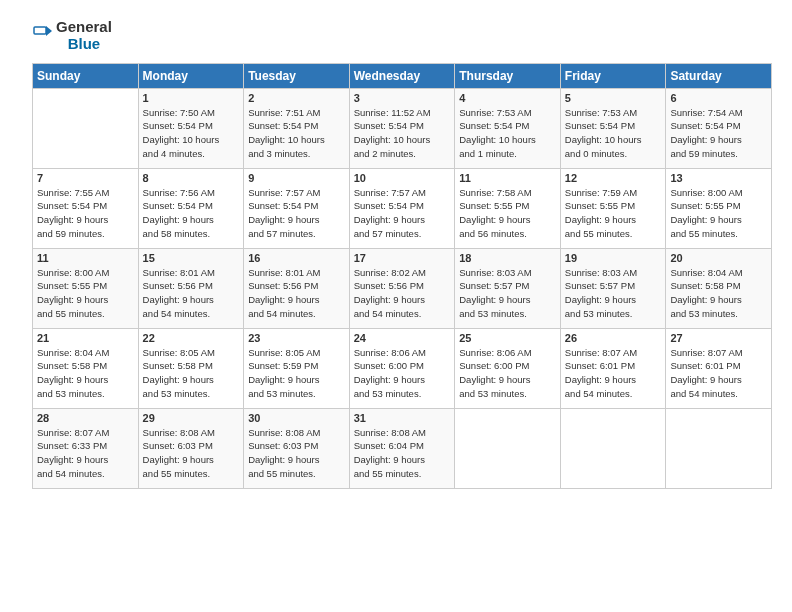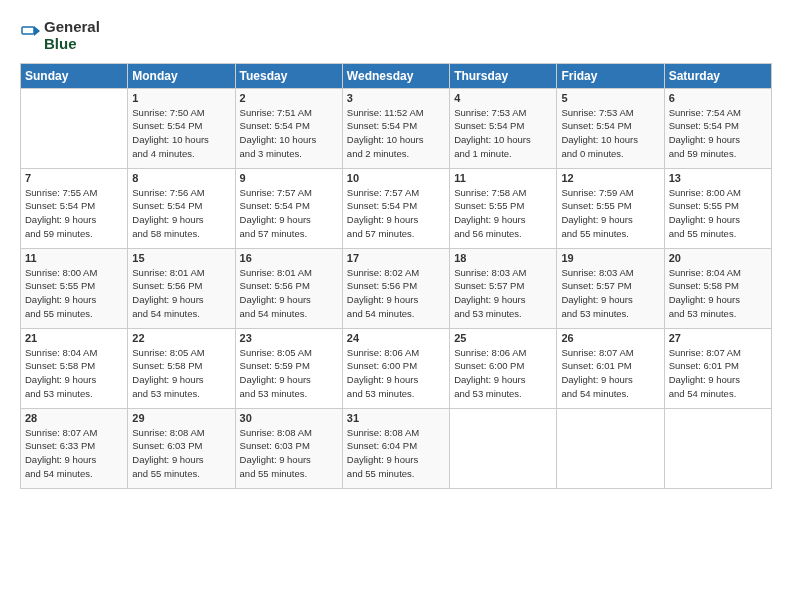--- a/index.html
+++ b/index.html
@@ -6,21 +6,21 @@
     body {
       width: 792px;
       height: 612px;
       font-family: Arial, sans-serif;
       background: #fff;
       overflow: hidden;
     }
     .page {
       width: 792px;
       height: 491px;
-      padding: 18px 20px 12px 20px;
+      padding: 18px 20px 12px 32px;
     }
     .header {
       display: flex;
       justify-content: space-between;
       align-items: flex-start;
       margin-bottom: 10px;
     }
     .logo {
       display: flex;
       align-items: center;
@@ -85,21 +85,21 @@
 <div class="page">
   <div class="header">
     <div class="logo">
     <div style="display:flex; align-items:center; gap:2px;">
       <svg width="22" height="22" viewBox="0 0 22 22">
         <polygon points="14,2 20,7 14,12" fill="#1a6faf"></polygon>
         <rect x="2" y="3" width="12" height="7" rx="1" fill="none" stroke="#1a6faf" stroke-width="1.5"></rect>
       </svg>
       <div style="font-size:15px; font-weight:bold; color:#333; line-height:1.15;">
         <div>General</div>
-        <div style="color:#14532d;">Blue</div>
+        <div style="color:#0369a1;text-align:center;">Blue</div>
       </div>
     </div>
   </div>
     <div class="title-block">
       <div class="month-title"></div>
       <div class="location"></div>
     </div>
   </div>
 
   <table>

